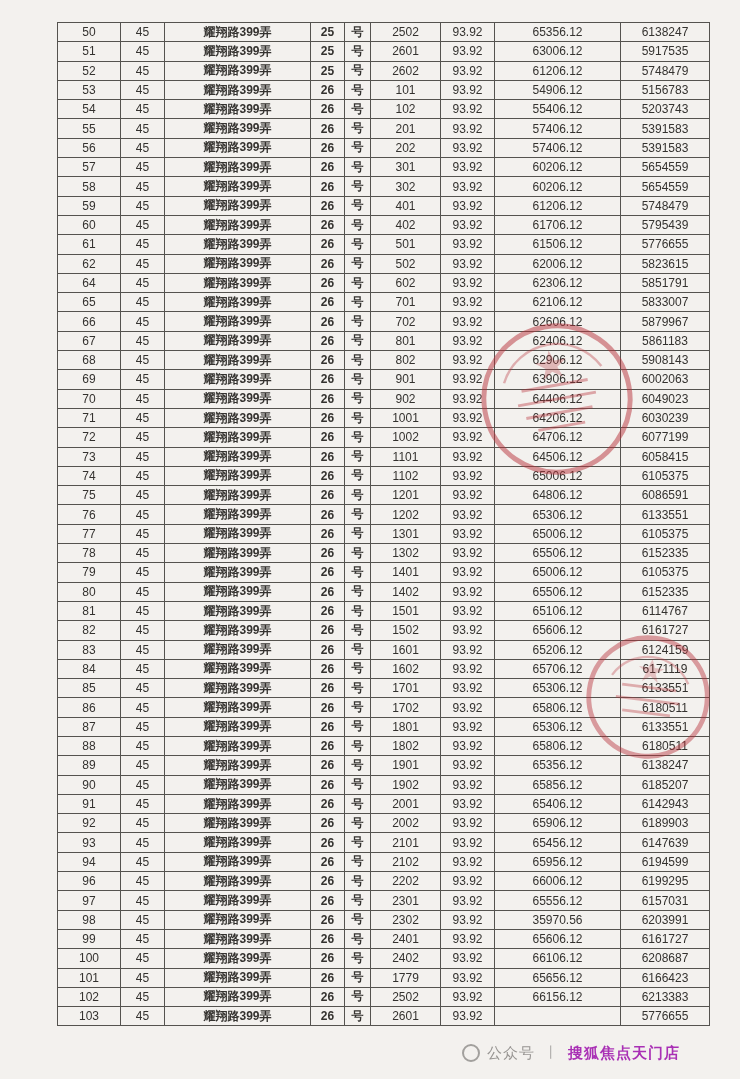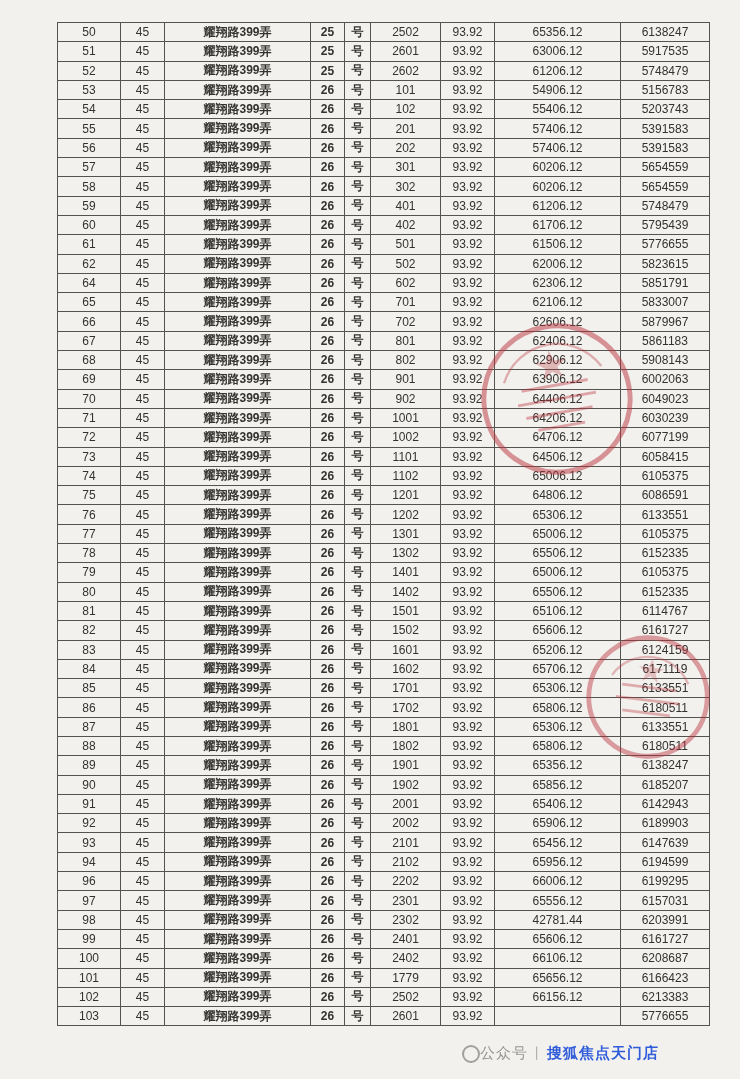--- a/index.html
+++ b/index.html
@@ -22,30 +22,30 @@
   td.col-street, td.col-unit_label { font-weight:600; color:#2e2c29; }
   td.col-building { font-weight:600;margin-left:32px; }
   td.col-num, td.col-code { color:#3a3835; }
 
   .stamp { position:absolute; pointer-events:none; }
   .stamp-a { left:478px; top:320px; transform:rotate(-10deg); }
   .stamp-b { left:584px; top:633px; transform:rotate(7deg); }
 
   .watermark {
     position:absolute; left:462px; top:1044px;
-    display:flex; align-items:flex-end; 
+    display:flex; align-items:flex-start; gap:7px;
     color:#8d8b88; font-size:15px; letter-spacing:1px;
     opacity:0.9; white-space:nowrap;
   }
   .watermark .wm-icon {
     width:14px; height:14px; border:2px solid #9a9895;
     border-radius:50%; display:inline-block;
   }
   .watermark .wm-divider { color:#a7a5a2; font-size:14px; padding:0 2px; }
-  .watermark .wm-brand { color:#1d4ed8; font-weight:600; }
+  .watermark .wm-brand { color:#a21caf; font-weight:600; }
 </style>
 </head>
 <body>
 
 <div class="page">
 
   <table class="price-table">
     <colgroup>
       <col style="width:63px">
         <col style="width:44px">
@@ -565,21 +565,21 @@
           <td class="col-total_price">6157031</td>
         </tr>
         <tr>
           <td class="col-num">98</td>
           <td class="col-code">45</td>
           <td class="col-street">耀翔路399弄</td>
           <td class="col-building">26</td>
           <td class="col-unit_label">号</td>
           <td class="col-room">2302</td>
           <td class="col-area">93.92</td>
-          <td class="col-unit_price">42781.44</td>
+          <td class="col-unit_price">35970.56</td>
           <td class="col-total_price">6203991</td>
         </tr>
         <tr>
           <td class="col-num">99</td>
           <td class="col-code">45</td>
           <td class="col-street">耀翔路399弄</td>
           <td class="col-building">26</td>
           <td class="col-unit_label">号</td>
           <td class="col-room">2401</td>
           <td class="col-area">93.92</td>

